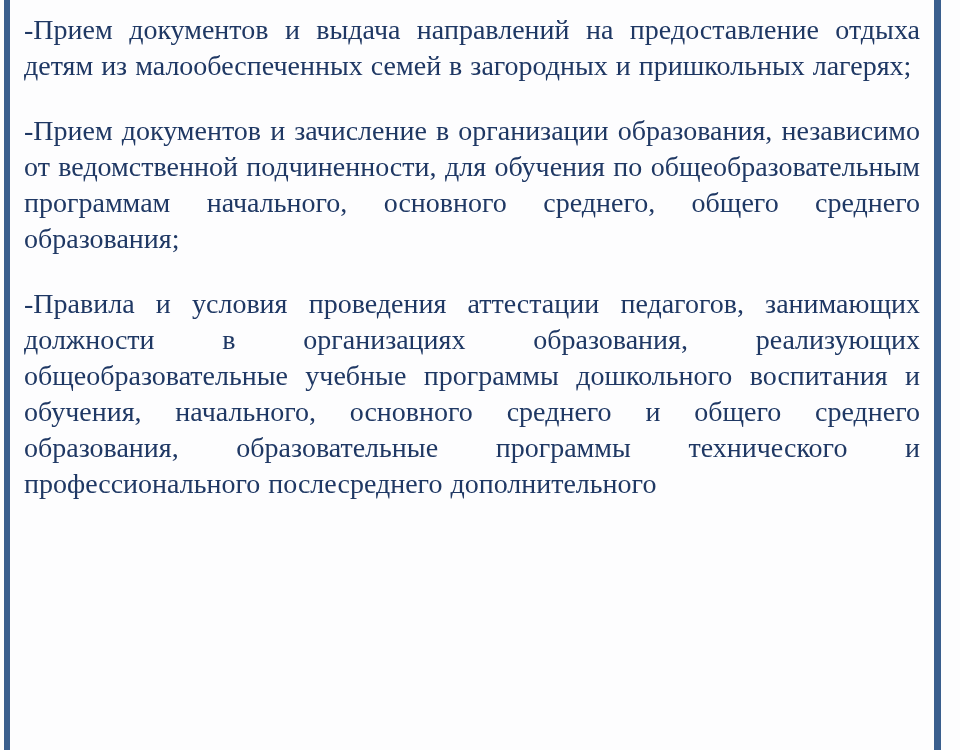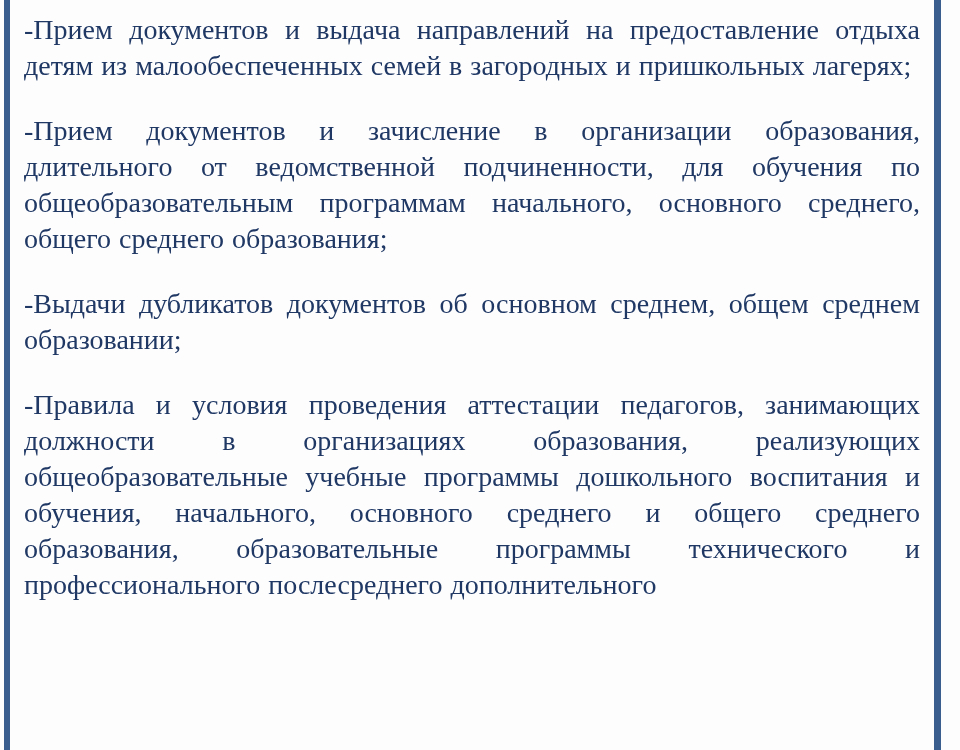--- a/index.html
+++ b/index.html
@@ -45,16 +45,15 @@
   }
 </style>
 </head>
 <body style="background: rgb(253, 253, 254);">
 
 <div class="rule rule-left"></div>
 <div class="rule rule-right"></div>
 
 <div class="doc-content">
   <p class="doc-paragraph">-Прием документов и выдача направлений на предоставление отдыха детям из малообеспеченных семей в загородных и пришкольных лагерях;</p>
-  <p class="doc-paragraph">-Прием документов и зачисление в организации образования, длительного от ведомственной подчиненности, для обучения по общеобразовательным программам начального, основного среднего, общего среднего образования;</p>
-  <p class="doc-paragraph">-Выдачи дубликатов документов об основном среднем, общем среднем образовании;</p>
+  <p class="doc-paragraph">-Прием документов и зачисление в организации образования, независимо от ведомственной подчиненности, для обучения по общеобразовательным программам начального, основного среднего, общего среднего образования;</p>
   <p class="doc-paragraph">-Правила и условия проведения аттестации педагогов, занимающих должности в организациях образования, реализующих общеобразовательные учебные программы дошкольного воспитания и обучения, начального, основного среднего и общего среднего образования, образовательные программы технического и профессионального послесреднего дополнительного</p>
 </div>
 
 </body></html>

